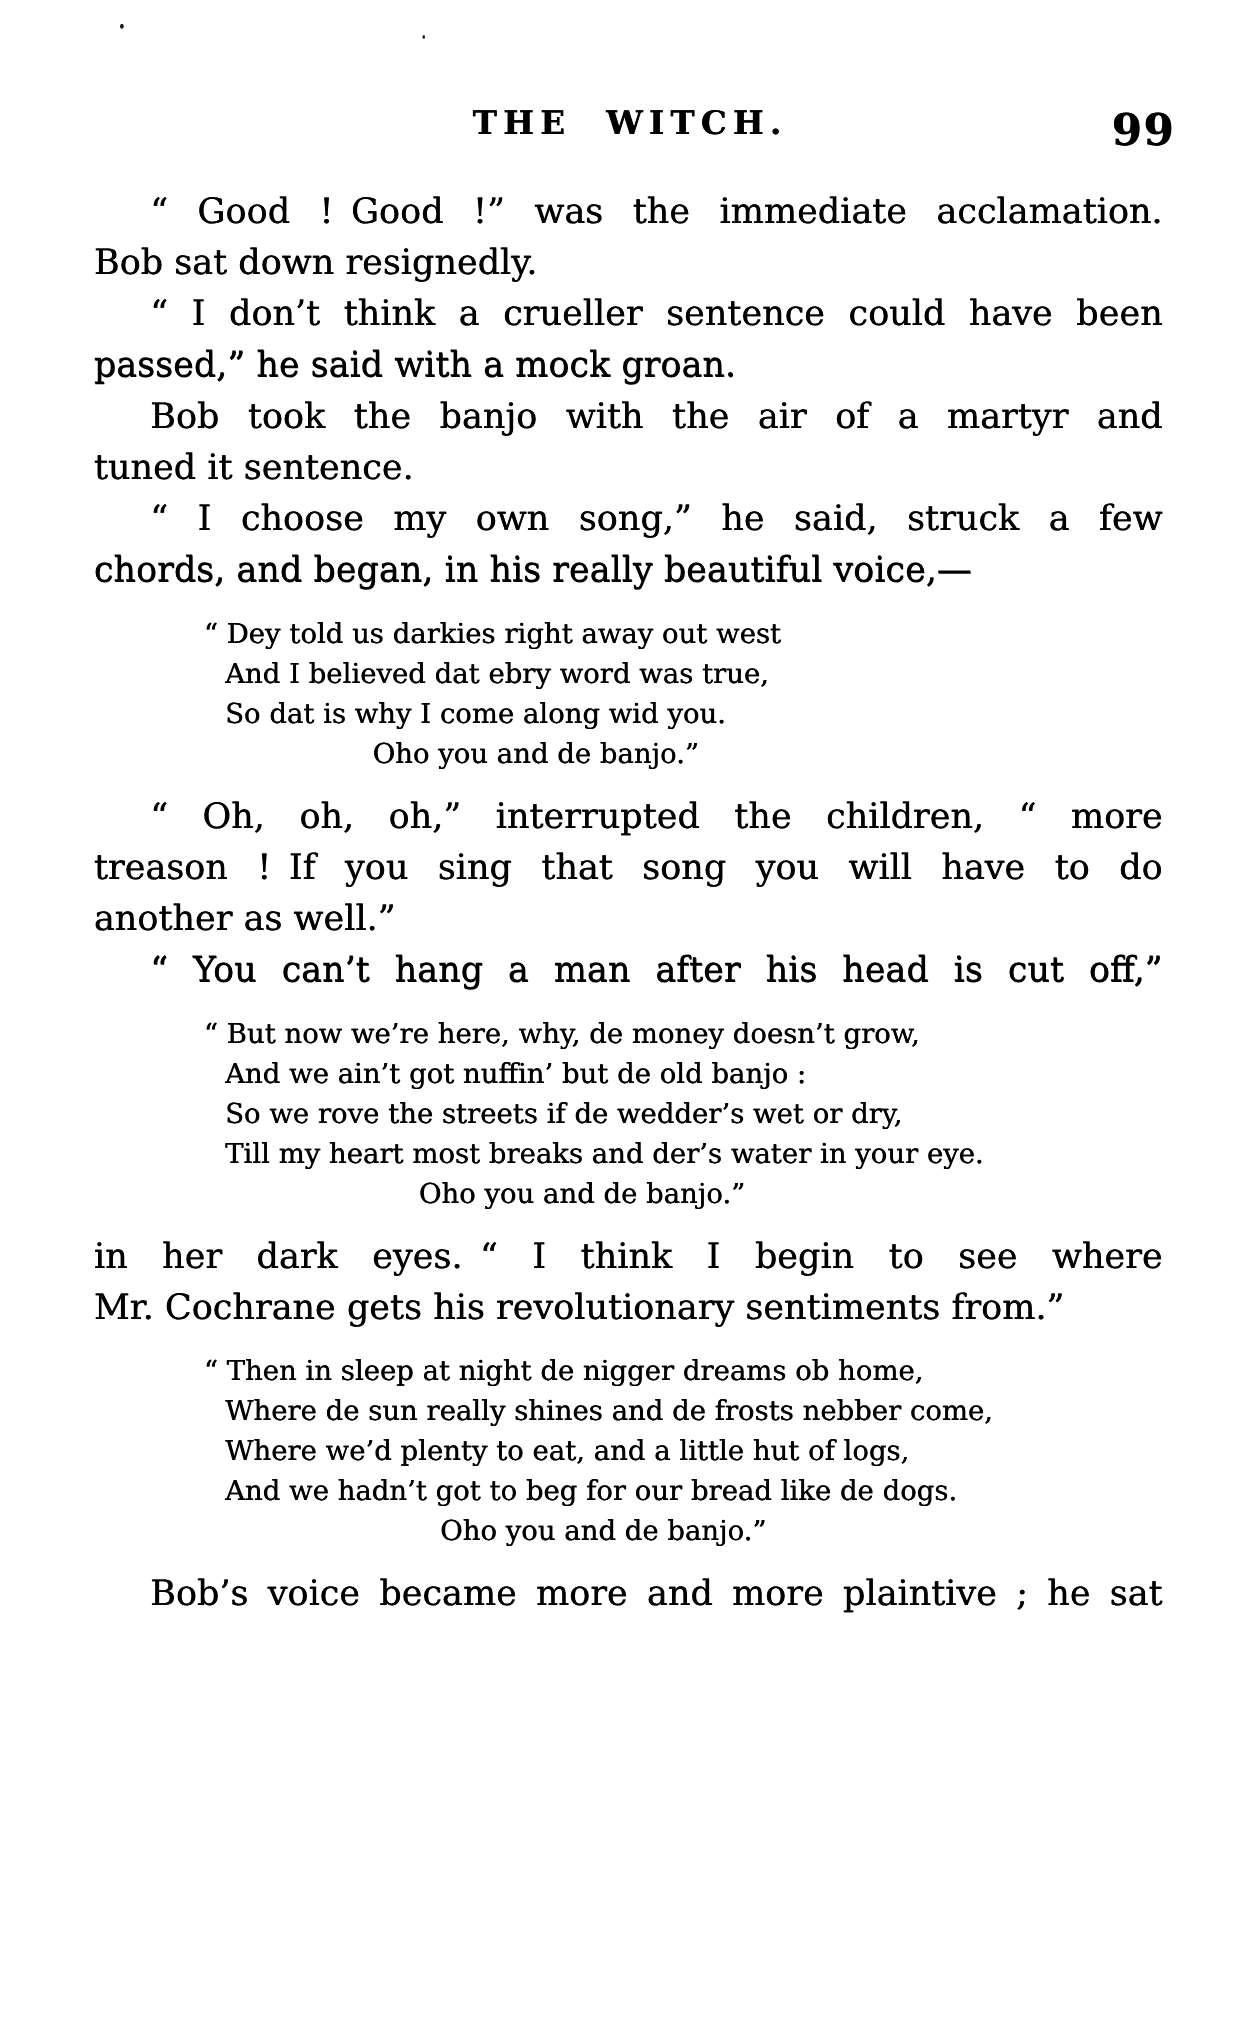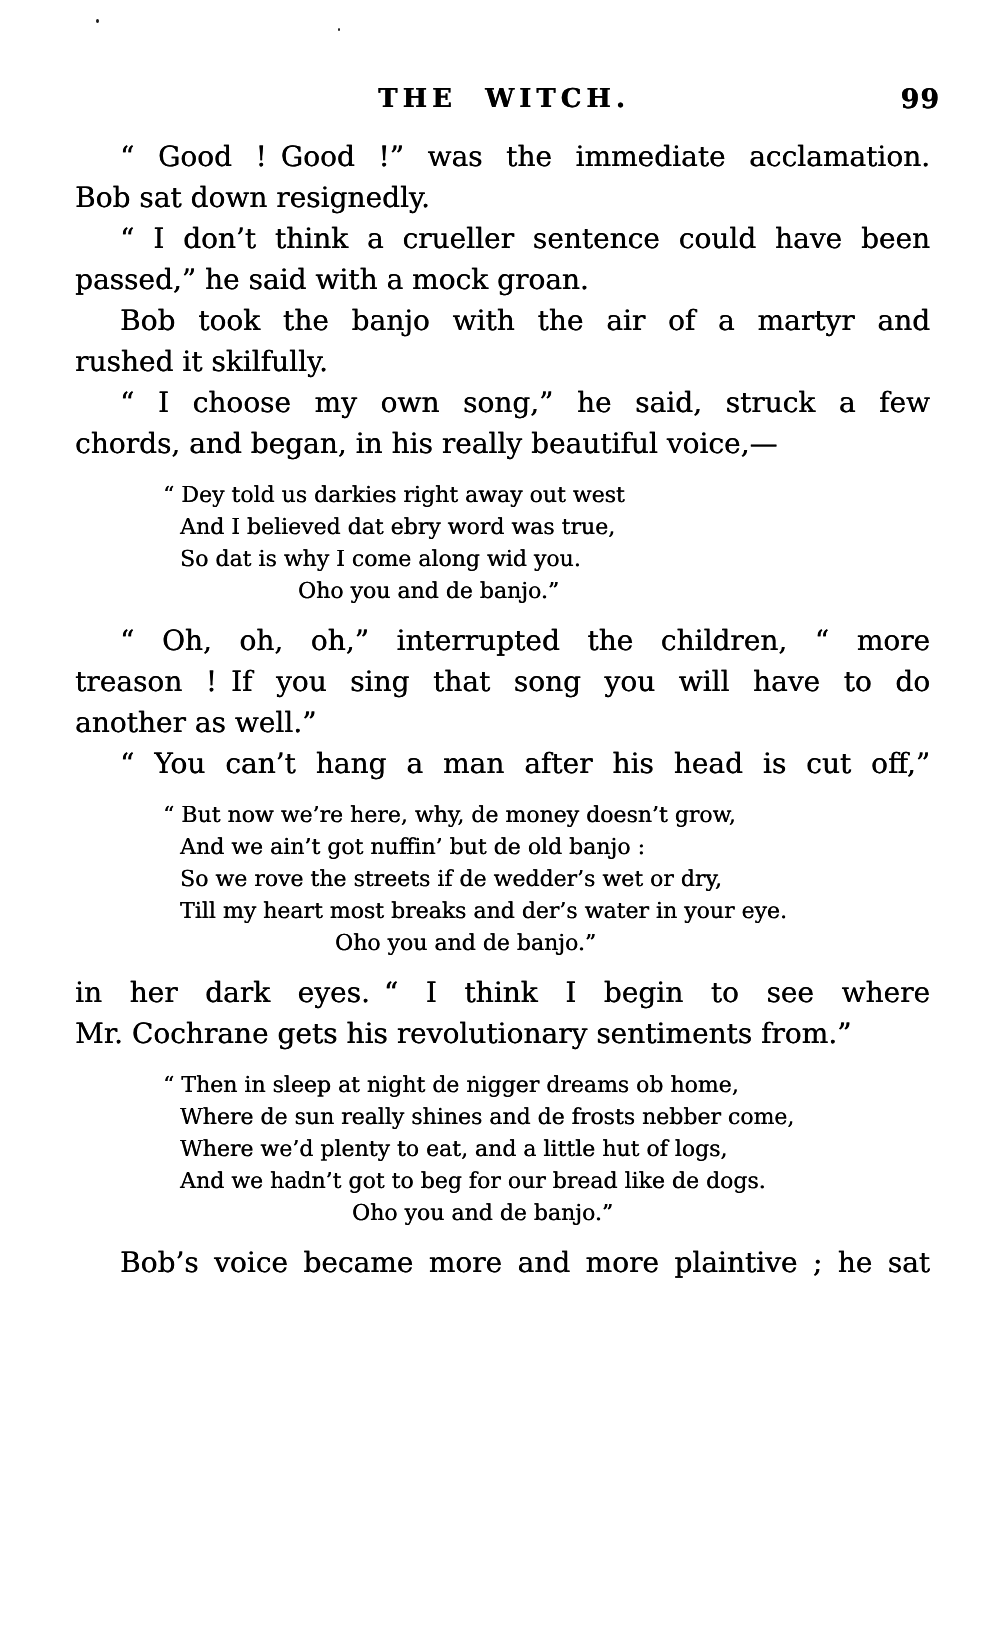--- a/index.html
+++ b/index.html
@@ -27,30 +27,30 @@
     font-size: 26px;
     font-weight: 700;
     letter-spacing: 5px;
     word-spacing: 14px;
     text-shadow: 0.3px 0.3px 0 #000;
   }
   .page-number {
     position: absolute;
     right: 0;
     top: 0;
-    font-size: 27px;
+    font-size: 35px;
     font-weight: 700;
     letter-spacing: 1px;
     text-shadow: 0.3px 0.3px 0 #000;
   }
   
   .text-block {
     position: absolute;
     left: 75px;
-    top: 136px;
+    top: 148px;
     width: 855px;
   }
   .para { margin: 0; }
   .line {
     font-size: 28px;
     line-height: 41px;
     text-align: justify;
     text-align-last: justify;
     text-shadow: 0.35px 0.35px 0 #000;
     white-space: normal;
@@ -102,21 +102,21 @@
     </div>
 
     <div class="para">
       <div class="line first">“ I don’t think a crueller sentence could have been</div>
       <div class="line end">passed,” he said with a mock groan.</div>
     </div>
 
 
     <div class="para">
       <div class="line first">Bob took the banjo with the air of a martyr and</div>
-      <div class="line end">rushed it skilfully.</div>
+      <div class="line end">tuned it sentence.</div>
     </div>
 
     <div class="para">
       <div class="line first">“ I choose my own song,” he said, struck a few</div>
       <div class="line end">chords, and began, in his really beautiful voice,—</div>
     </div>
 
     <div class="verse v1">
       <div class="line first">“ Dey told us darkies right away out west</div>
       <div class="line">And I believed dat ebry word was true,</div>

